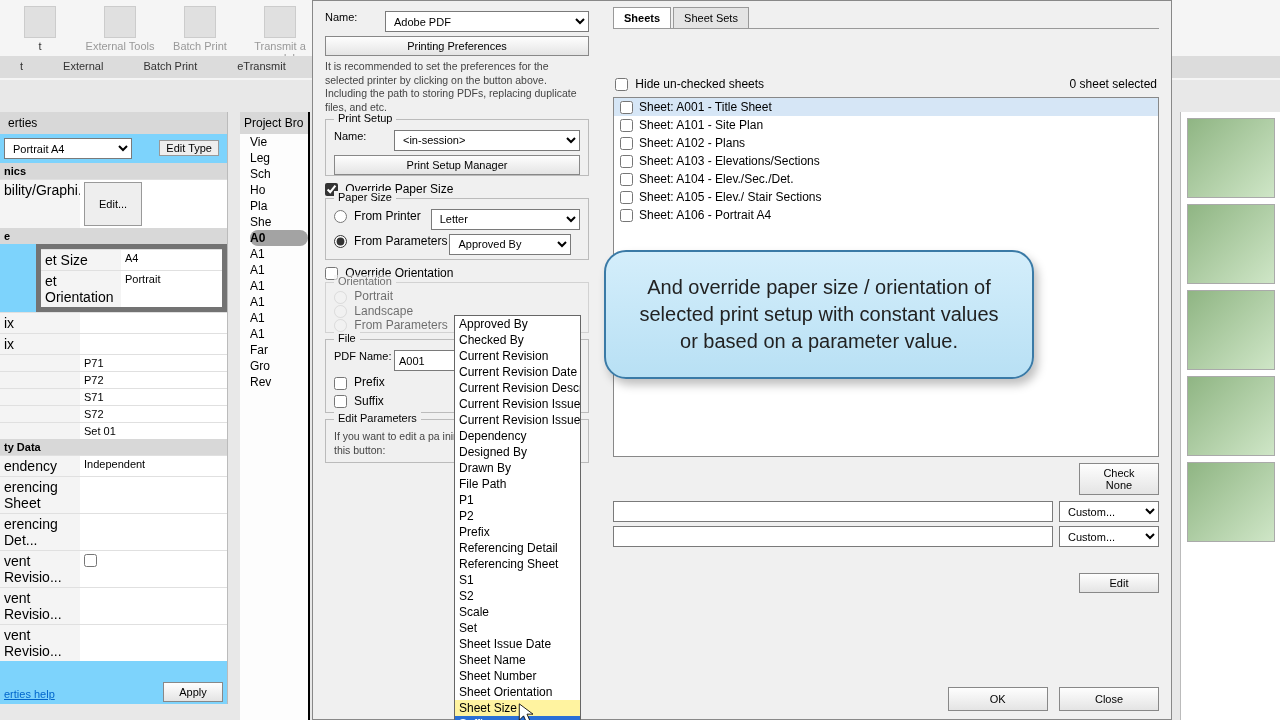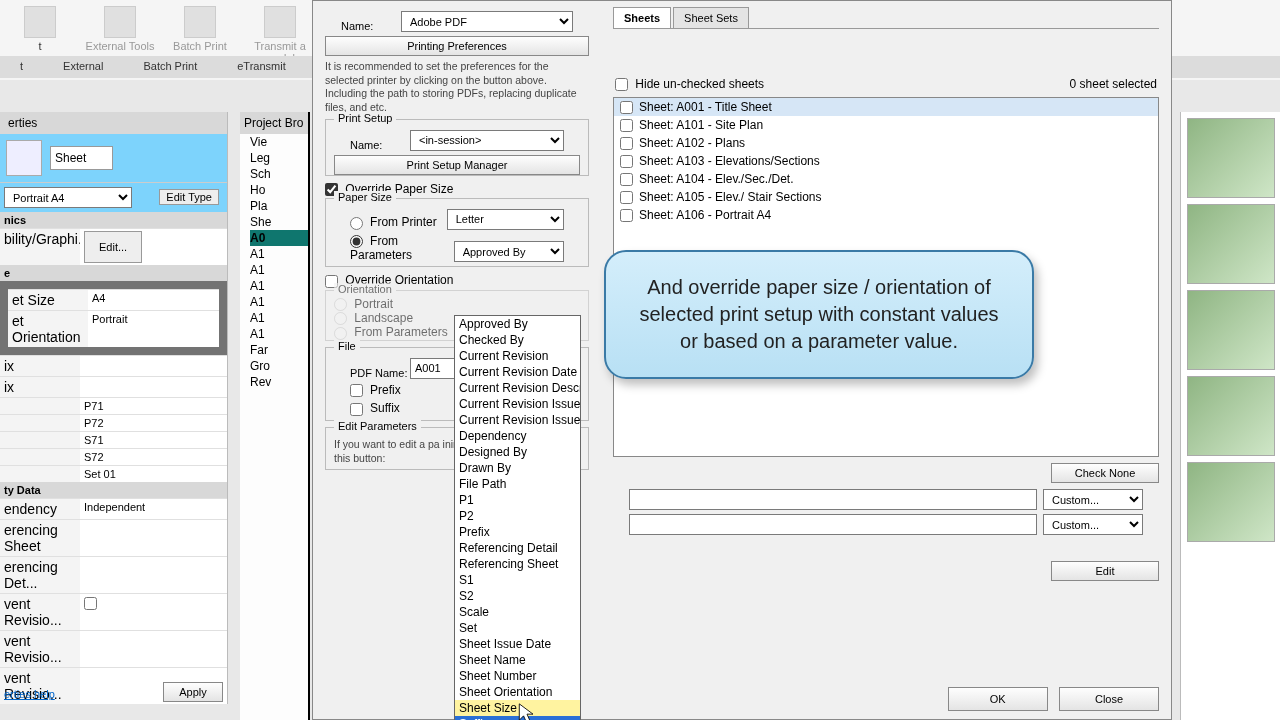--- a/index.html
+++ b/index.html
@@ -18,40 +18,40 @@
 .props { position:absolute; top:112px; left:0; width:228px; bottom:16px; background:#7dd3fc; border-right:1px solid #bbb; overflow:hidden; }
 .props-head { background:#d8d8d8; padding:4px 8px; font-size:12px; }
 .type-row { display:flex; align-items:center; padding:6px; border-bottom:1px solid #ccc; }
 .type-icon { width:36px; height:36px; border:1px solid #aaa; background:#eef; margin-right:8px; }
 .type-sel { padding:4px 26px 4px 4px; border:1px solid #999; background:#fff; font-size:12px; }
 .props-row { display:flex; border-top:1px solid #e0e0e0; }
 .props-row .k { width:80px; padding:2px 4px; background:#f4f4f4; font-size:14px; }
 .props-row .v { flex:1; padding:2px 4px; font-size:11px; background:#fff; }
 .cat { background:#d8d8d8; padding:2px 4px; font-size:11px; font-weight:bold; }
 .edit-type { float:right; margin:2px 4px; padding:1px 6px; border:1px solid #999; background:#eee; font-size:11px; }
-.hl-red { border:8px solid #737373; }
-.btn-small { padding:9px 14px; border:1px solid #999; background:#eee; font-size:11px; }
+.hl-red { border:5px solid #737373;margin-left:36px; }
+.btn-small { padding:15px 14px; border:1px solid #999; background:#eee; font-size:11px; }
 .props-help { position:absolute; bottom:4px; left:4px; color:#0066cc; text-decoration:underline; font-size:11px;margin-top:12px; }
 .apply { position:absolute; bottom:2px; right:4px; }
 
 
 .browser { position:absolute; top:112px; left:240px; width:70px; bottom:0; background:#fdfdfd; border-right:2px solid #000000; font-size:11px; }
 .browser-head { background:#d8d8d8; padding:4px; }
 .browser ul { list-style:none; padding-left:10px; }
 .browser li { padding:1px 0; white-space:nowrap; }
-.browser li.sel { background:#0f766e; font-weight:bold; }
+.browser li.sel { background:#a3a3a3; font-weight:bold;border-radius:8px; }
 
 
 .dlg { position:absolute; top:0; left:312px; width:860px; height:720px; background:#f0f0f0; border:1px solid #888; }
 .dlg-left { position:absolute; top:0; left:0; width:288px; bottom:0; padding:6px 12px; }
 .dlg-right { position:absolute; top:0; left:288px; right:0; bottom:0; padding:6px 12px; }
 
 .group { border:1px solid #bbb; margin:2px 0 6px; padding:6px 8px 0; position:relative; background:#f0f0f0; }
 .group-title { position:absolute; top:-8px; left:8px; background:#f0f0f0; padding:0 4px; font-size:11px; }
-.row { display:flex; align-items:flex-end; margin:4px 16px; }
+.row { display:flex; align-items:flex-start; margin:4px 0; }
 .row label { width:60px; font-size:11px; }
 select,input[type=text] { border:1px solid #7a7a7a; background:#fff; padding:2px 4px; font-size:11px; height:21px; }
 input[type=checkbox],input[type=radio] { margin-right:4px; vertical-align:middle; accent-color:#333; }
 .btn { padding:3px 10px; border:1px solid #888; background:linear-gradient(#fefefe,#e4e4e4); font-size:11px; min-width:60px; }
 .wide { width:100%; text-align:center; }
 .note { font-size:10.5px; color:#444; margin:4px 0; line-height:1.3; }
 
 
 .tabs { display:flex; border-bottom:1px solid #999; }
 .tab { padding:4px 10px; border:1px solid #999; border-bottom:none; background:#e4e4e4; font-size:11px; margin-right:2px; }
@@ -79,21 +79,21 @@
 
 .cursor { position:absolute; top:703px; left:518px; z-index:100; pointer-events:none; }
 .cursor svg { width:18px; height:24px; }
 
 
 .dlg-foot { position:absolute; bottom:8px; right:12px; }
 .dlg-foot .btn { width:100px; margin-left:8px; padding:5px 0; }
 
 
 .aux-row { display:flex; justify-content:flex-end; gap:8px; margin-top:6px; }
-.aux-row .btn { width:108px; }
+.aux-row .btn { width:80px; }
 
 .sel-approved { width:122px; }
 .sel-approved option { font-size:11px; }
 </style>
 </head>
 <body>
 
 <div class="ribbon">
   <div class="rib-item active">
       <div class="rib-icon"></div>
@@ -114,24 +114,20 @@
 </div>
 <div class="rib-bar">
   <span>t</span>
     <span>External</span>
     <span>Batch Print</span>
     <span>eTransmit</span>
 </div>
 
 <div class="props">
   <div class="props-head">erties</div>
-  <div class="type-row">
-    <div class="type-icon"></div>
-    <div class="type-sel">Sheet</div>
-  </div>
   <div style="padding:4px;">
     <select style="width:128px"><option>Portrait A4</option></select>
     <button class="edit-type">Edit Type</button>
   </div>
   <div class="cat">nics</div>
   <div class="props-row">
       <div class="k">bility/Graphi...</div>
       <div class="v"><button class="btn-small">Edit...</button></div>
     </div>
   <div class="cat">e</div>

